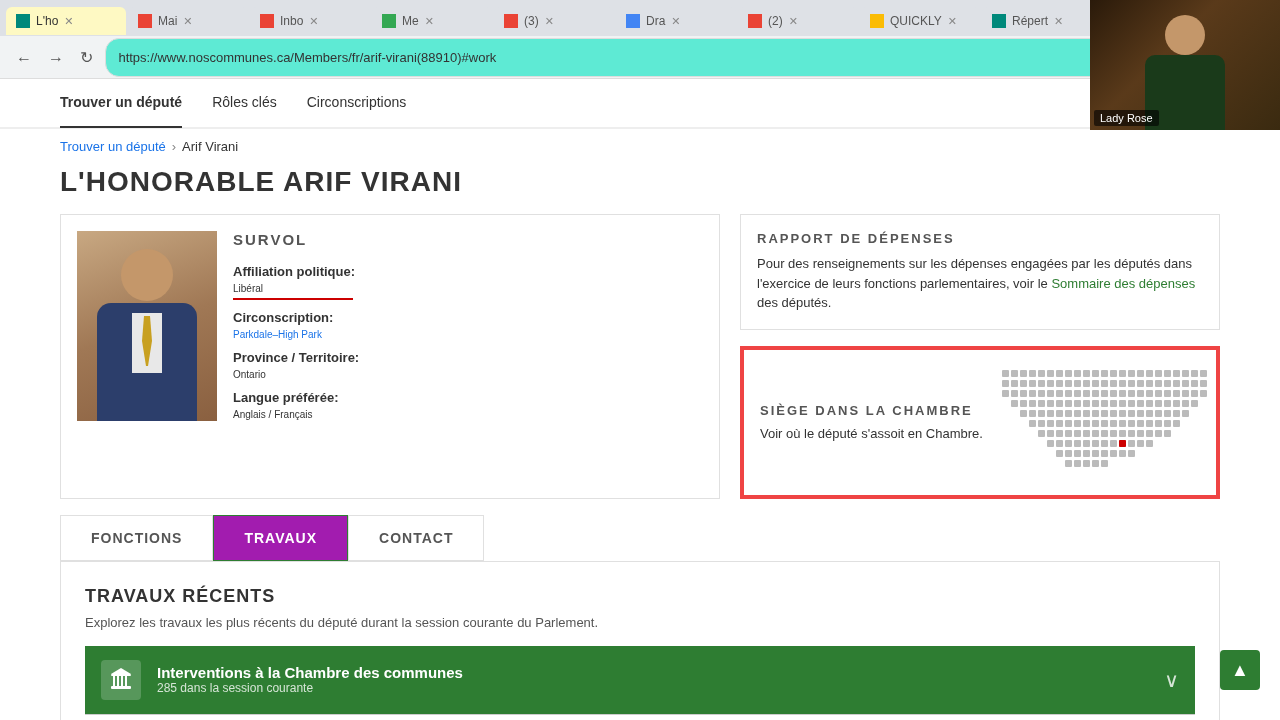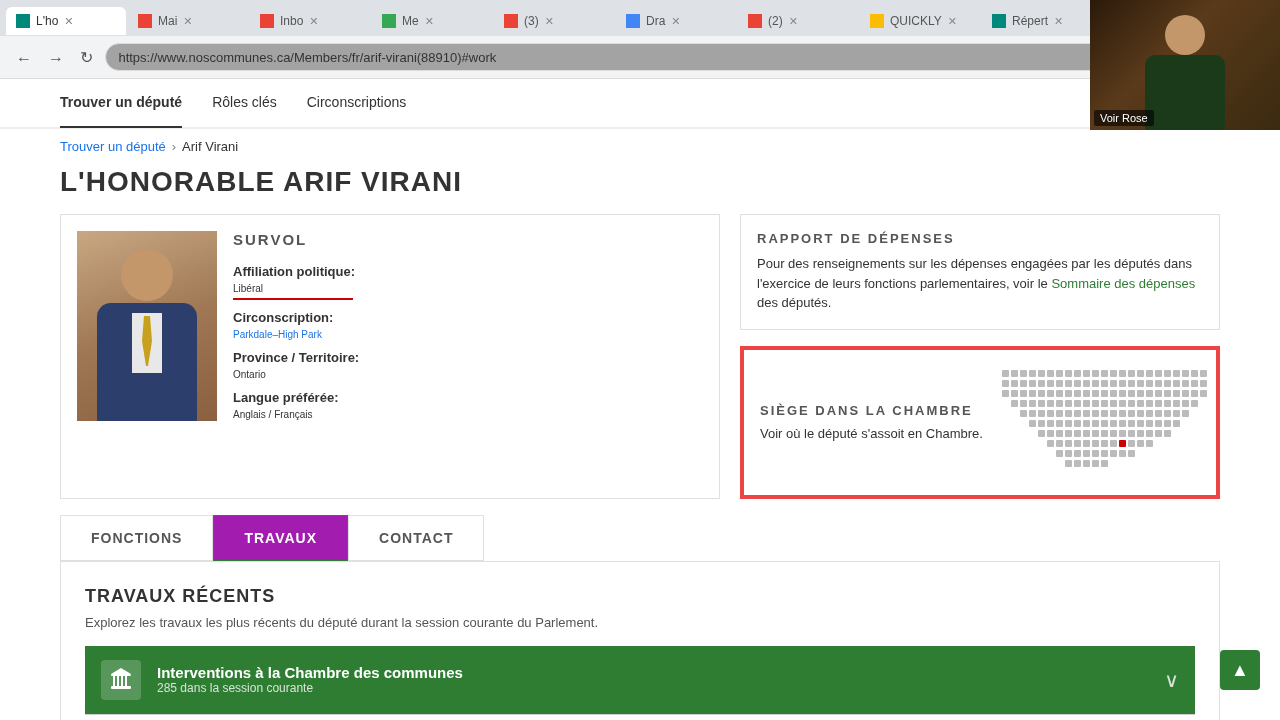--- a/index.html
+++ b/index.html
@@ -2,27 +2,27 @@
 <html><head>
   <meta charset="utf-8">
   <style>
     * { box-sizing: border-box; margin: 0; padding: 0; }
     body { font-family: Arial, sans-serif; font-size: 14px; color: #333; background: #fff; width: 1280px; height: 720px; overflow: hidden; }
 
     
     .browser-chrome { background: #f1f3f4; border-bottom: 1px solid #ddd; }
     .tab-bar { display: flex; align-items: center; background: #dee1e6; padding: 6px 6px 0 6px; gap: 2px; height: 36px; }
     .tab { display: flex; align-items: center; background: #fff; border-radius: 6px 6px 0 0; padding: 0 10px; height: 28px; font-size: 12px; color: #333; gap: 6px; min-width: 120px; max-width: 160px; white-space: nowrap; overflow: hidden; text-overflow: ellipsis; }
-    .tab.active { background: #ffffff; }
+    .tab.active { background: #fef9c3; }
     .tab.inactive { background: #dee1e6; color: #555; }
     .tab-close { color: #888; font-size: 11px; cursor: pointer; flex-shrink: 0; }
     .tab-favicon { width: 14px; height: 14px; flex-shrink: 0; display: inline-block; }
 
     .address-bar { display: flex; align-items: center; padding: 6px 12px; gap: 8px; background: #f1f3f4; height: 42px; }
-    .address-input { flex: 1; height: 28px; border: 1px solid #ddd; border-radius: 14px; padding: 0 12px; font-size: 13px; background: #a3a3a3; color: #333; }
+    .address-input { flex: 1; height: 39px; border: 1px solid #ddd; border-radius: 14px; padding: 0 12px; font-size: 13px; background: #5eead4; color: #333; }
     .browser-btn { background: none; border: none; cursor: pointer; padding: 4px; color: #555; font-size: 16px; }
 
     
     .site-nav { border-bottom: 2px solid #eee; padding: 0 60px; display: flex; align-items: center; gap: 30px; height: 50px; }
     .nav-item { font-size: 14px; color: #333; cursor: pointer; padding: 16px 0; text-decoration: none; border-bottom: 2px solid transparent; }
     .nav-item.active { border-bottom: 2px solid #333; font-weight: bold; }
 
     
     .page-content { padding: 10px 60px; }
     .breadcrumb { display: flex; align-items: center; gap: 6px; margin-bottom: 12px; font-size: 13px; }
@@ -450,16 +450,16 @@
     </div>
   </div>
 </div>
 
 <div class="video-overlay">
   <div style="width:100%;height:100%;background:linear-gradient(135deg,#2a1a0a 0%,#5a3a1a 40%,#3a2a10 100%);position:relative;">
 
     <div style="position:absolute;top:15px;left:50%;transform:translateX(-50%);width:40px;height:40px;border-radius:50%;background:#c4976a;"></div>
     <div style="position:absolute;top:55px;left:50%;transform:translateX(-50%);width:80px;height:80px;background:#1a3a1a;border-radius:10px 10px 0 0;"></div>
   </div>
-  <div class="video-label">Voir Rose</div>
+  <div class="video-label">Lady Rose</div>
 </div>
 
 <button class="scroll-to-top">▲</button>
 
 </body></html>

